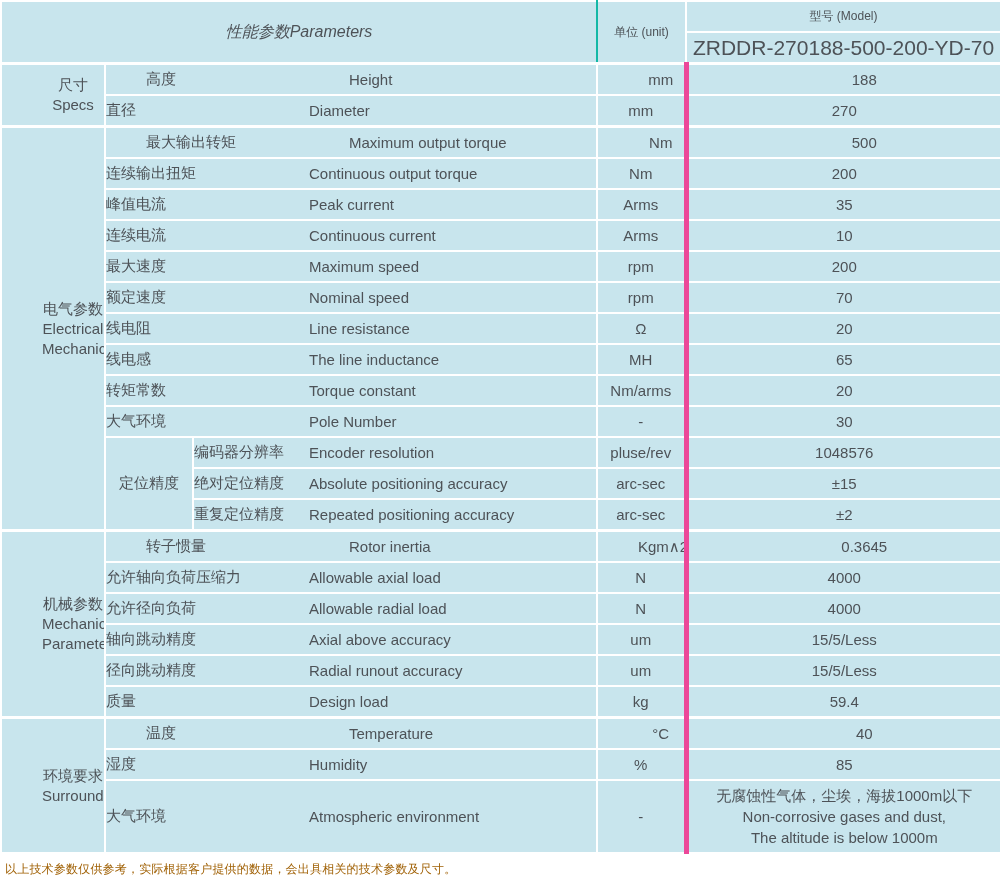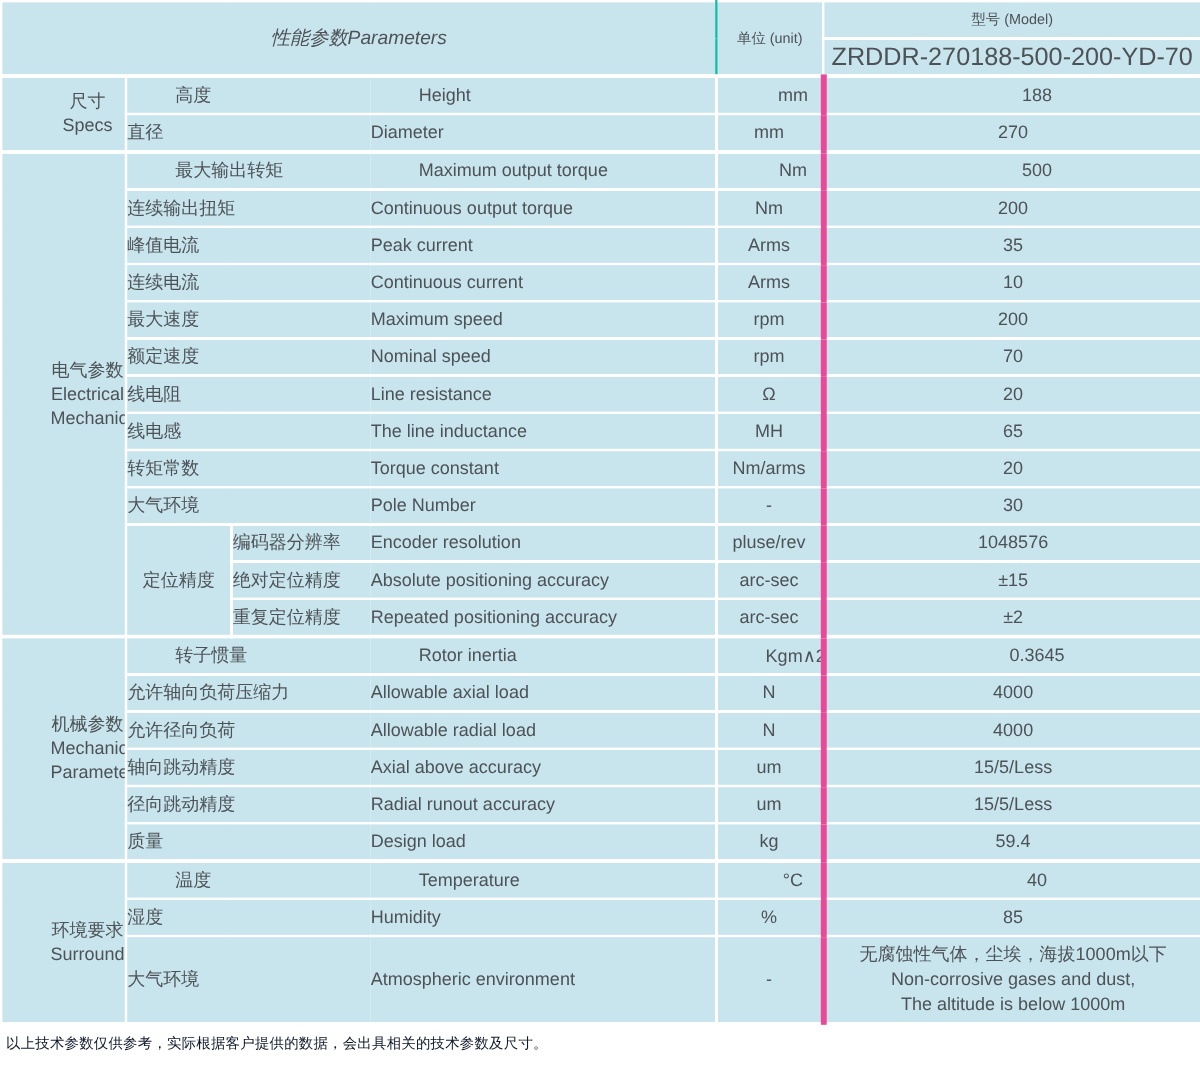--- a/index.html
+++ b/index.html
@@ -60,21 +60,21 @@
   }
   td.val { text-align: center; line-height: 21px; }
   tr.sec-top td, tr.sec-top td.sec { border-top: 3px solid #ffffff; padding-left: 40px; }
   tr.tall td { height: 71px; }
   .footnotes {
     width: 992px;
     padding: 7px 0 0 5px;
   }
   .fn-cn {
     font-size: 12px;
-    color: #0f172a;
+    color: #a16207;
     margin-bottom: 4px;
     letter-spacing: 0.2px;
   }
   .fn-en {
     font-size: 11.5px;
     color: #6b6b6b;
   }
 </style>
 </head>
 <body>

